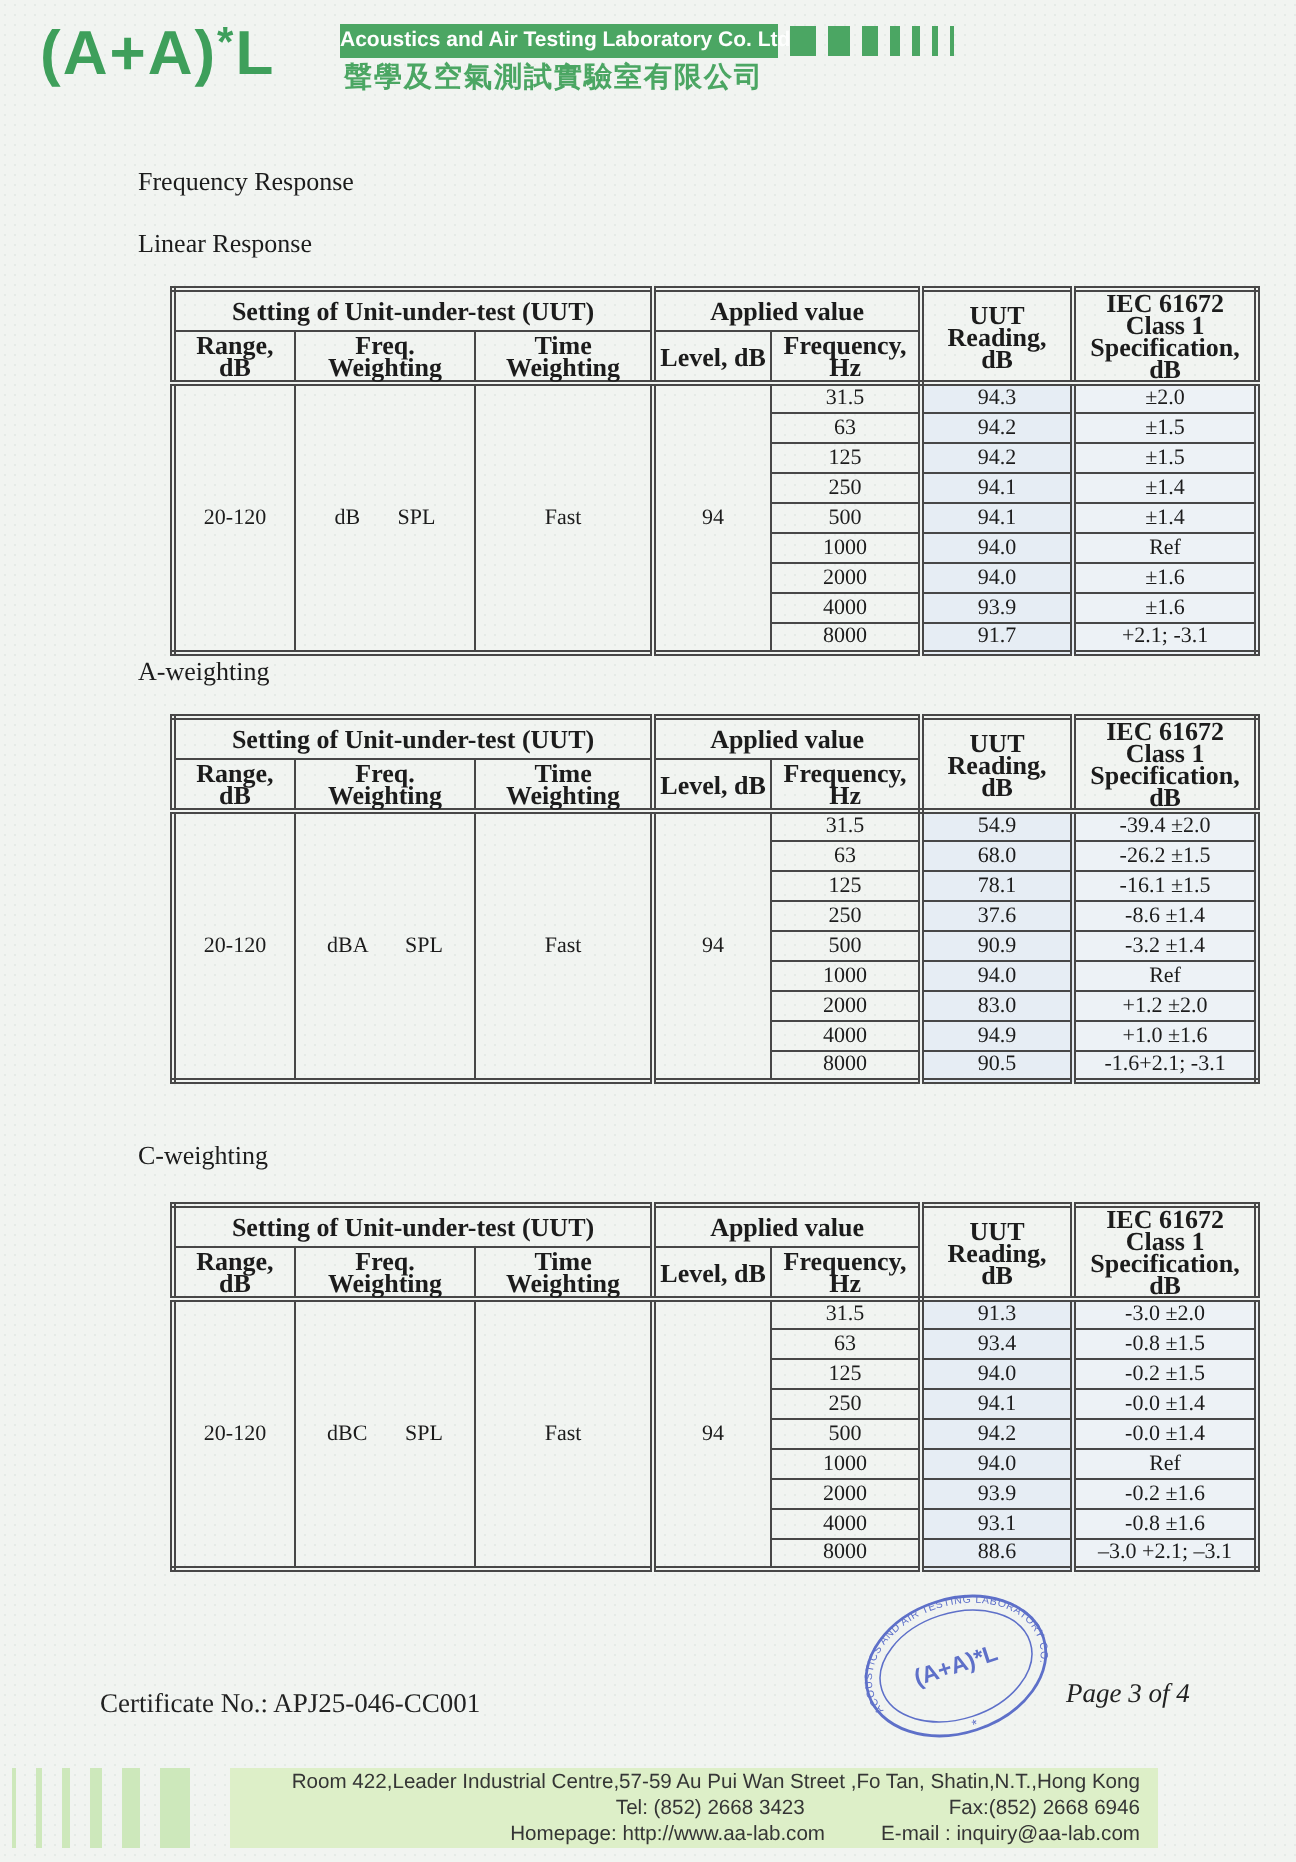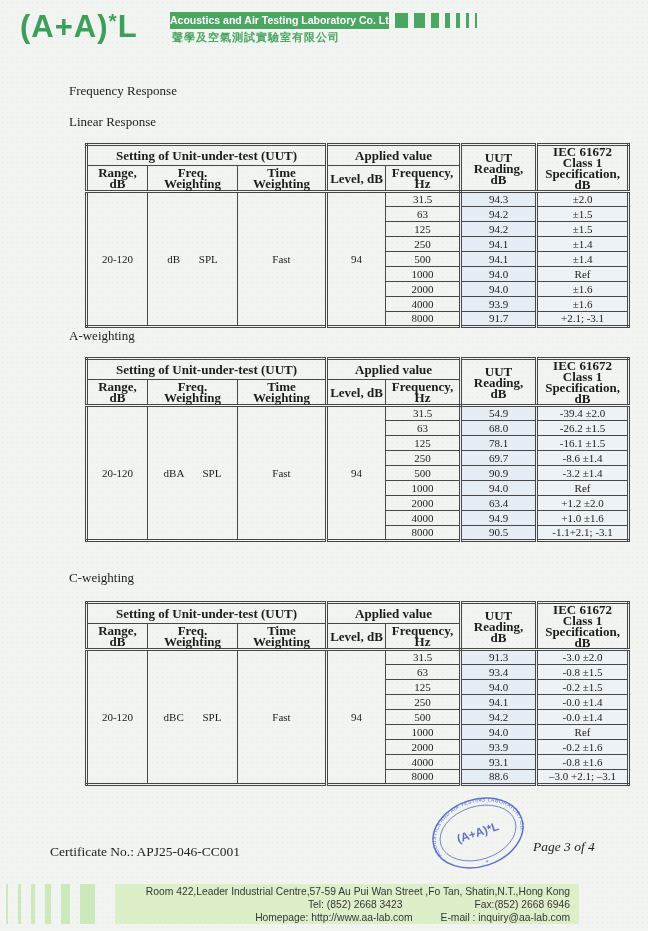--- a/index.html
+++ b/index.html
@@ -13,21 +13,21 @@
   }
   
   .logo { position:absolute; left:20px; top:9px; font-family:"Liberation Sans", sans-serif;
           font-weight:bold; color:#3e9f5b; font-size:31px; letter-spacing:1px; white-space:nowrap; }
   .logo .star { font-size:21px; vertical-align:9px; }
   .banner { position:absolute; left:170px; top:12px; width:219px; height:17px;
             background:#4ba663; color:#fdfefd; font-family:"Liberation Sans", sans-serif;
             font-weight:bold; font-size:10.5px; line-height:17px; text-align:center; white-space:nowrap; }
   .company-zh { position:absolute; left:172px; top:30px; color:#4ba663;
                 font-family:Liberation Mono, monospace; font-weight:bold;
-                font-size:11px; letter-spacing:1px; white-space:nowrap;text-align:center; }
+                font-size:14px; letter-spacing:1px; white-space:nowrap;text-align:center; }
   .hbars { position:absolute; left:395px; top:13px; height:15px; display:flex; align-items:stretch; gap:6px; }
   .hbars div { background:#4ba663; }
   .hb1{width:13px}.hb2{width:11px}.hb3{width:8px}.hb4{width:5px}.hb5{width:4px}.hb6{width:3px}.hb7{width:2px}
   
   .sec-title { position:absolute; left:69px; font-size:13px; color:#1c1c1c; }
   .t-freq { top:83px; } .t-linear { top:114px; } .t-aw { top:328px; } .t-cw { top:570px; }
   
   table.cal { position:absolute; left:85px; width:542px; border-collapse:collapse;
               border:3px double #474747; table-layout:fixed; font-size:11px; }
   .tbl1 { top:143px; } .tbl2 { top:357px; } .tbl3 { top:601px; }
@@ -199,47 +199,47 @@
           <td class="c-reading sep-l">68.0</td>
           <td class="c-spec sep-l">-26.2 ±1.5</td>
         </tr>
         <tr>
           <td class="c-freq">125</td>
           <td class="c-reading sep-l">78.1</td>
           <td class="c-spec sep-l">-16.1 ±1.5</td>
         </tr>
         <tr>
           <td class="c-freq">250</td>
-          <td class="c-reading sep-l">69.7</td>
+          <td class="c-reading sep-l">37.6</td>
           <td class="c-spec sep-l">-8.6 ±1.4</td>
         </tr>
         <tr>
           <td class="c-freq">500</td>
           <td class="c-reading sep-l">90.9</td>
           <td class="c-spec sep-l">-3.2 ±1.4</td>
         </tr>
         <tr>
           <td class="c-freq">1000</td>
           <td class="c-reading sep-l">94.0</td>
           <td class="c-spec sep-l">Ref</td>
         </tr>
         <tr>
           <td class="c-freq">2000</td>
-          <td class="c-reading sep-l">63.4</td>
+          <td class="c-reading sep-l">83.0</td>
           <td class="c-spec sep-l">+1.2 ±2.0</td>
         </tr>
         <tr>
           <td class="c-freq">4000</td>
           <td class="c-reading sep-l">94.9</td>
           <td class="c-spec sep-l">+1.0 ±1.6</td>
         </tr>
         <tr>
           <td class="c-freq">8000</td>
           <td class="c-reading sep-l">90.5</td>
-          <td class="c-spec sep-l">-1.1+2.1; -3.1</td>
+          <td class="c-spec sep-l">-1.6+2.1; -3.1</td>
         </tr>
       </tbody>
   </table>
 
   <table class="cal tbl3">
     <colgroup>
         <col class="w-range">
         <col class="w-fw">
         <col class="w-tw">
         <col class="w-level">

